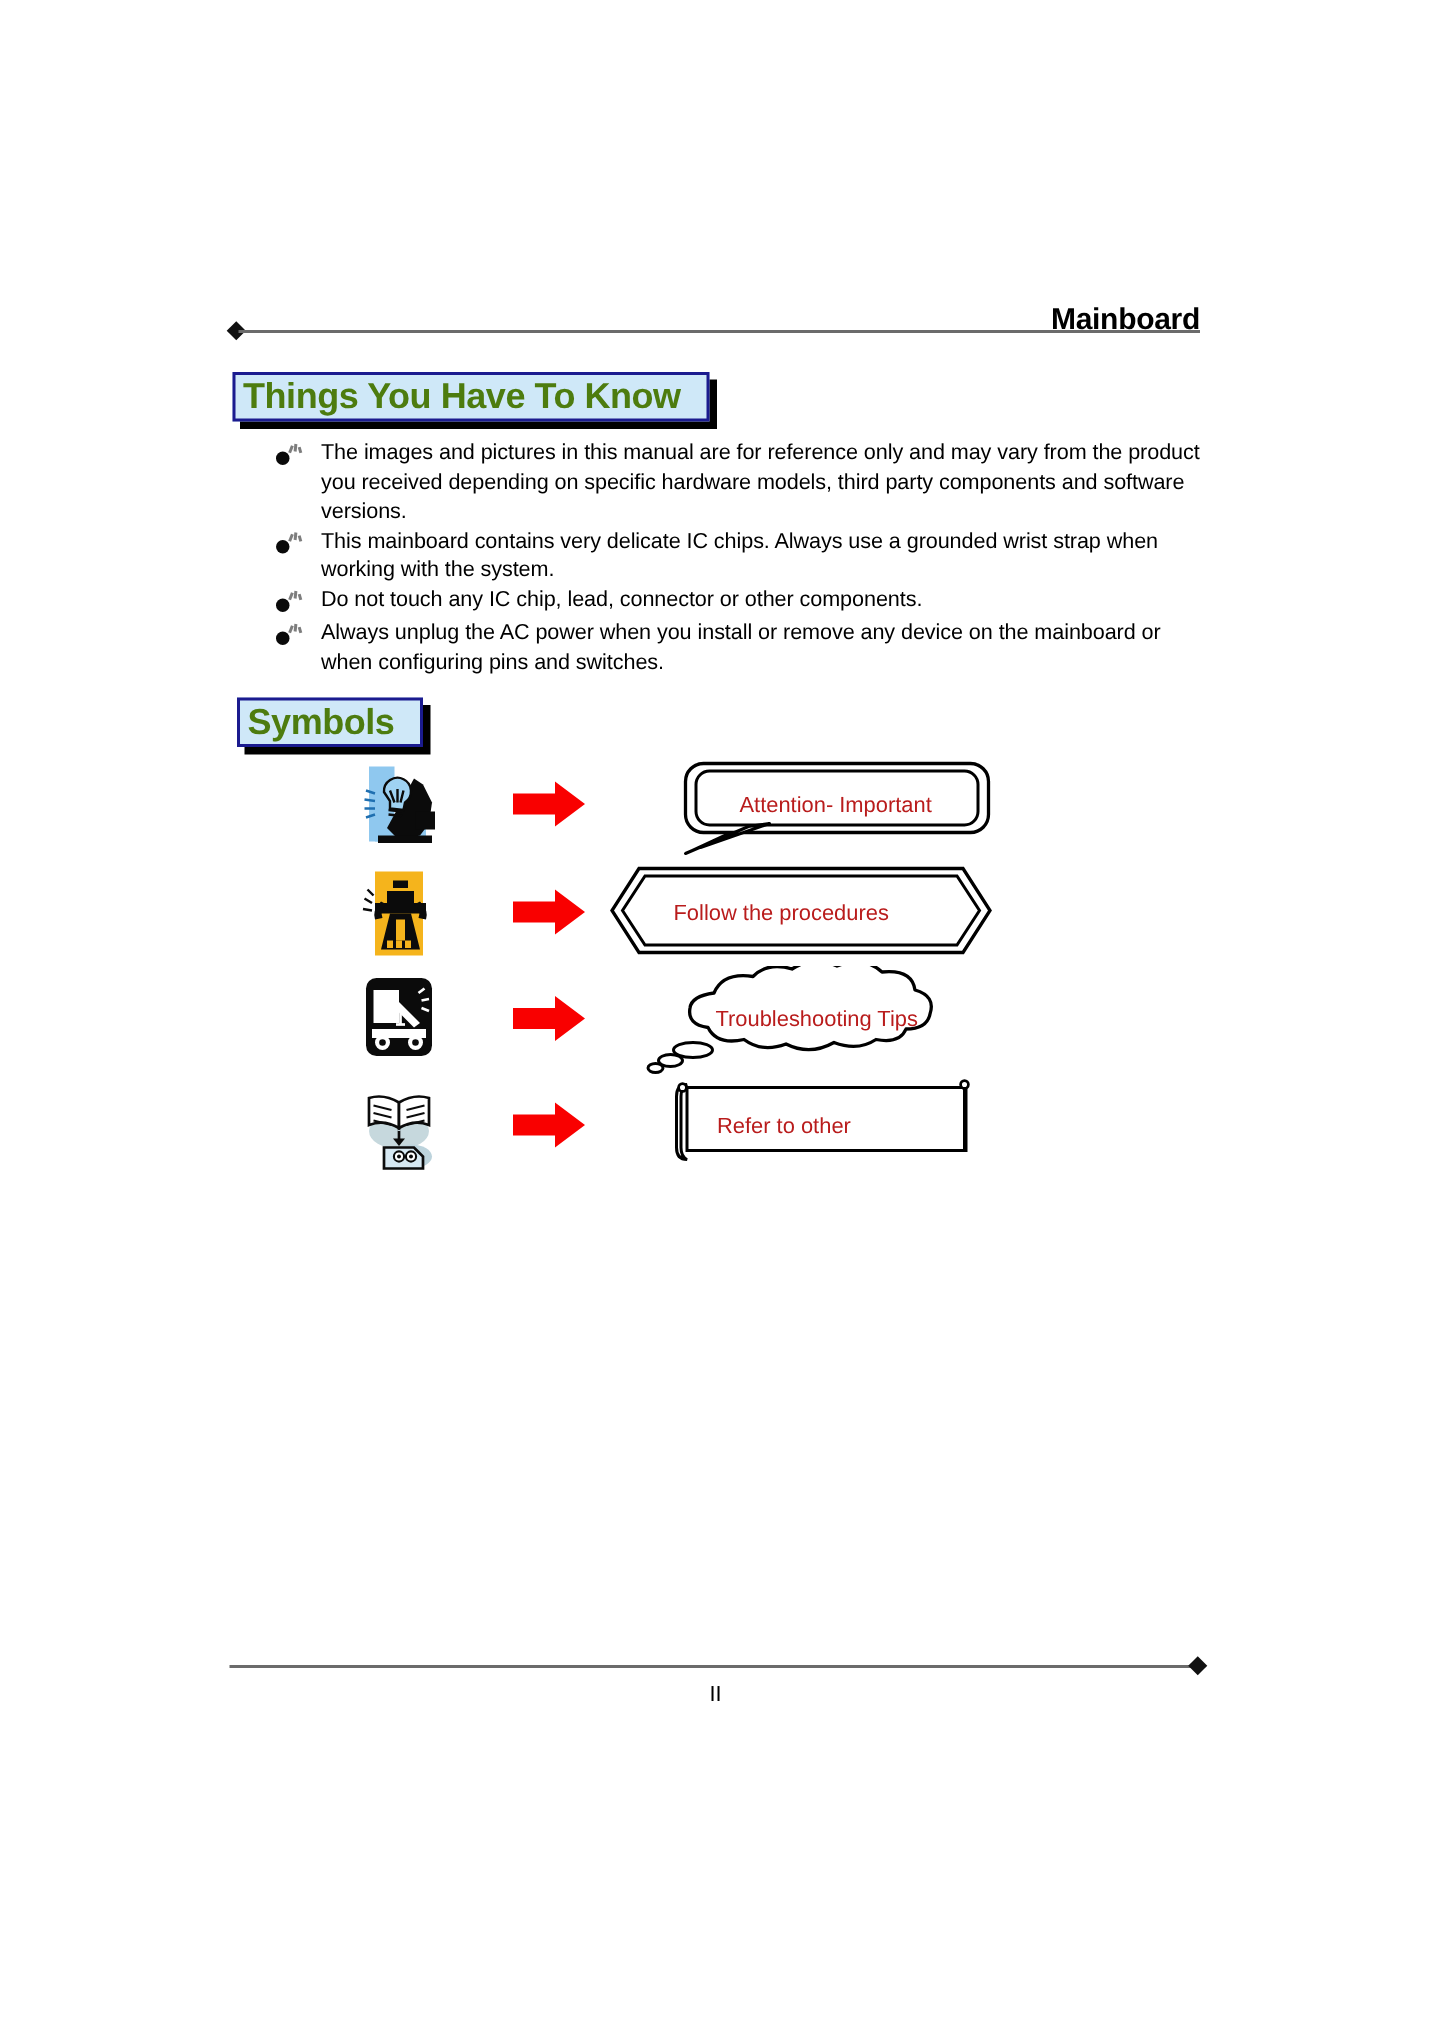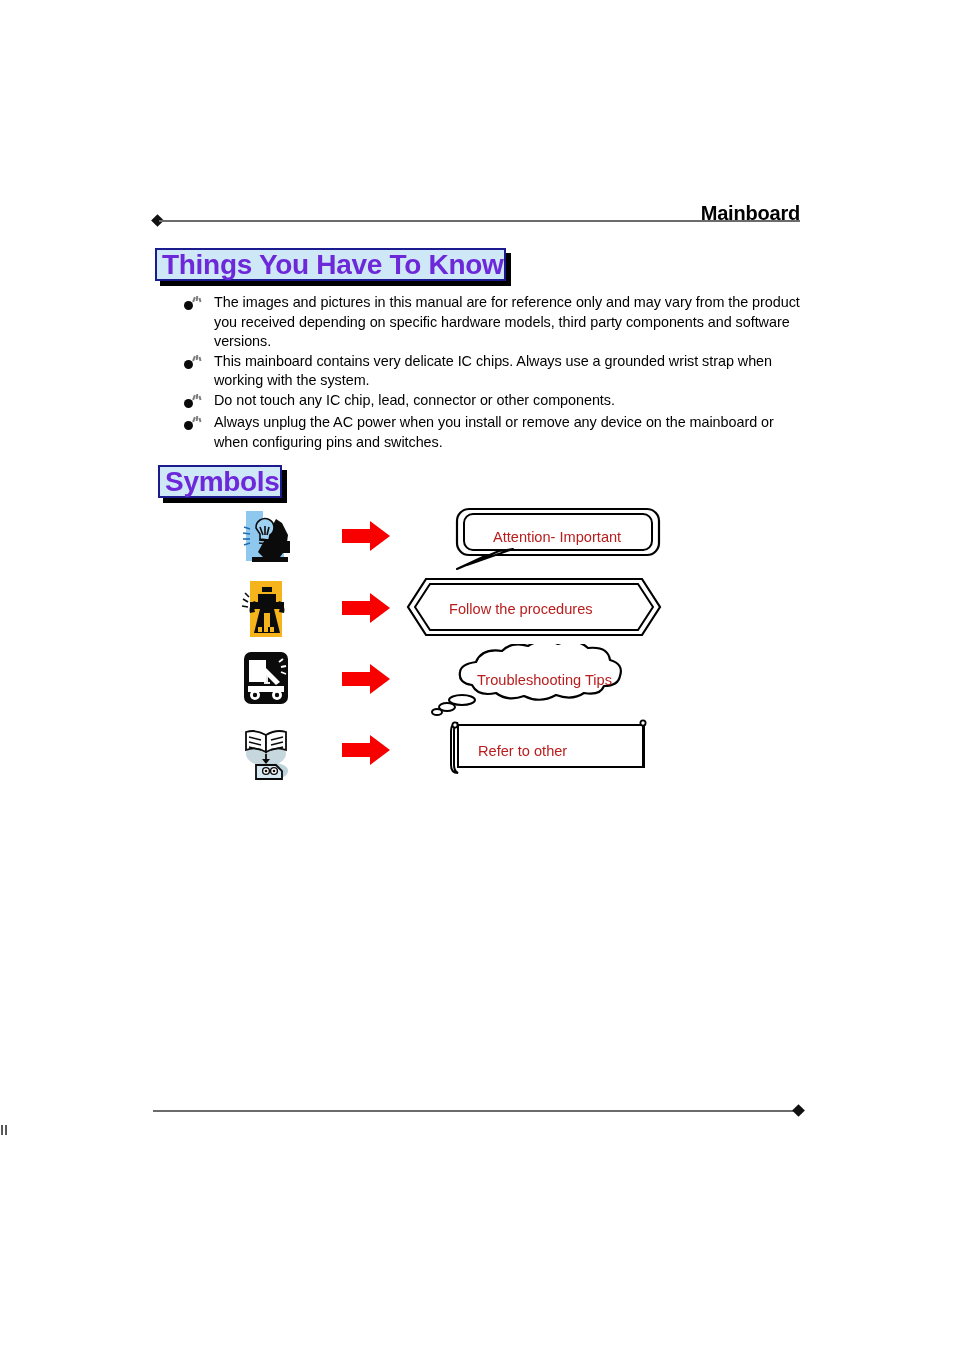--- a/index.html
+++ b/index.html
@@ -61,24 +61,24 @@
     top: 2px;
   }
 
   
   .sec-head {
     position: absolute;
     box-sizing: border-box;
     background: #cfe8f8;
     border: 2px solid #1b1b8f;
     box-shadow: 5px 5px 0 0 #000000;
-    padding: 1px 0 3px 5px;
-    color: #6d28d9;
+    padding: 1px 17px 3px 5px;
+    color: #4d7c0f;
     font-weight: bold;
-    font-size: 28px;
+    font-size: 24px;
     line-height: 28px;
     letter-spacing: -0.3px;
     white-space: nowrap;
   }
   #sec-head-things {
     left: 155px;
     top: 248px;
     height: 33px;
   }
   #sec-head-symbols {
@@ -185,21 +185,21 @@
   }
   .footer-rule-wrap .diamond {
     right: 0px;
     top: 2px;
   }
   .page-number {
     position: absolute;
     left: 0px;
     top: 1122px;
     width: 954px;
-    text-align: left;
+    text-align: center;
     font-size: 14.5px;
   }
 </style>
 </head>
 <body>
 
 <div class="page">
 
   <div class="header-title">Mainboard</div>
 

